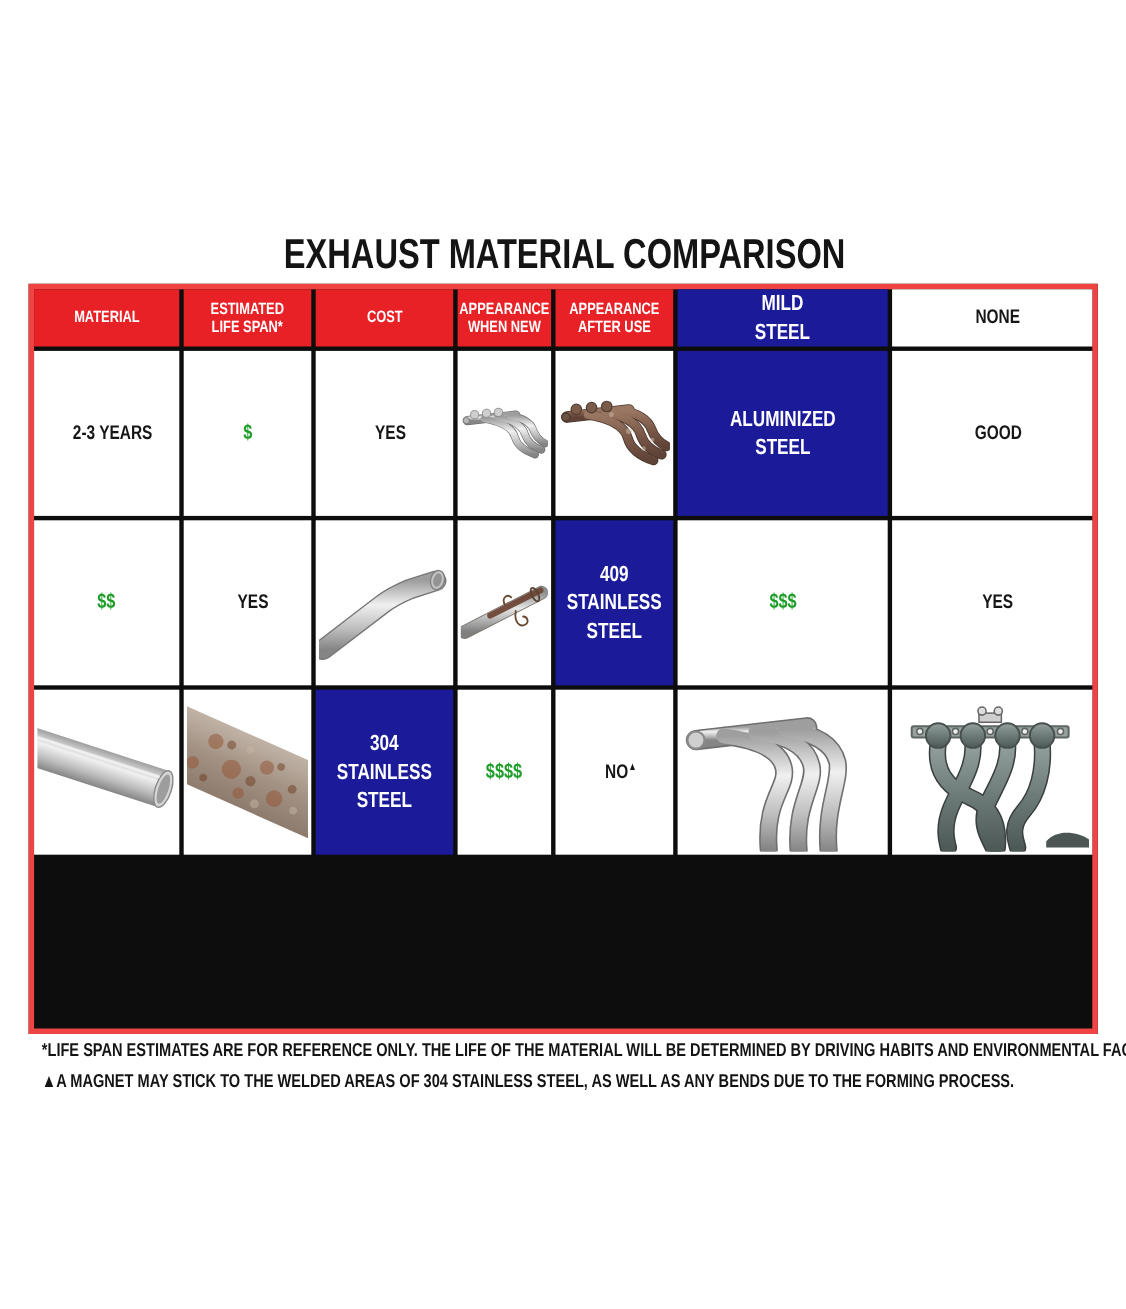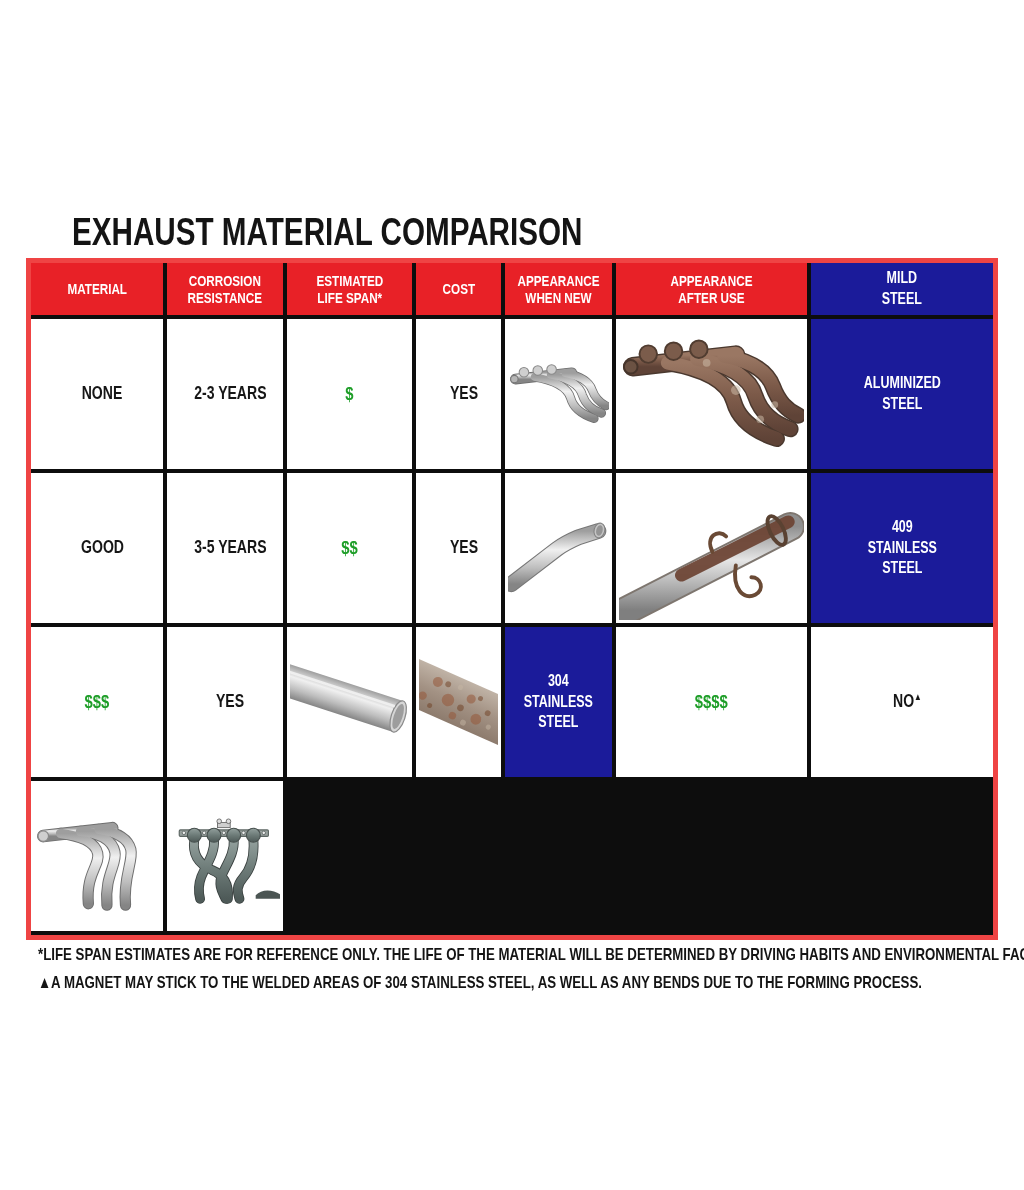--- a/index.html
+++ b/index.html
@@ -1,35 +1,35 @@
 <!DOCTYPE html>
 <html><head>
 <meta charset="utf-8">
 <title>Exhaust Material Comparison</title>
 <style>
   html,body{margin:0;padding:0;background:#ffffff;}
   body{width:1024px;height:1190px;font-family:"Liberation Sans",sans-serif;position:relative;overflow:hidden;}
   .page{position:absolute;inset:0;background:#ffffff;}
 
-  .title{position:absolute;top:211px;left:0;width:840px;text-align:left;margin:0;
+  .title{position:absolute;top:211px;left:0;width:840px;text-align:right;margin:0;
          font-size:38px;font-weight:bold;color:#141414;letter-spacing:0;}
   .title .cond{transform-origin:center;}
 
   .cond{display:inline-block;transform:scaleX(0.78);white-space:pre-line;}
 
   .comparison-table{position:absolute;left:26px;top:258px;width:962px;height:672px;
     display:grid;
     grid-template-columns:132px 116px 125px 85px 107px 191px 182px;
     grid-template-rows:52px 150px 150px 150px 150px;
     gap:4px;background:#0d0d0d;border:5px solid #ef4444;}
 
   .cell{background:#ffffff;display:flex;align-items:center;justify-content:center;
         text-align:center;overflow:hidden;}
   .cell.hdr{background:#e82127;color:#ffffff;font-weight:bold;font-size:15px;line-height:1.15;}
-  .cell.material{background:#1b1b9a;color:#ffffff;font-weight:bold;font-size:16px;line-height:1.3;}
+  .cell.material{background:#1b1b9a;color:#ffffff;font-weight:bold;font-size:20px;line-height:1.3;}
   .cell.value{color:#161616;font-weight:bold;font-size:18px;line-height:1.3;padding-left:11px;}
   .cell.cost{color:#1e9e28;font-weight:bold;font-size:19px;}
   .cell.photo{background:#ffffff;padding:3px;}
   .cell.photo svg{width:100%;height:100%;}
   sup.tri{font-size:10px;line-height:0;vertical-align:super;}
 
   .footnotes{position:absolute;left:38px;top:944px;width:980px;color:#141414;}
   .footnotes p{margin:0 0 5px 0;font-weight:bold;font-size:17px;line-height:1.35;white-space:nowrap;}
   .footnotes .cond{transform-origin:left center;white-space:nowrap;}
 </style>
@@ -70,24 +70,20 @@
 <div class="page">
 
   <h1 class="title"><span class="cond">EXHAUST MATERIAL COMPARISON</span></h1>
 
   <div class="comparison-table">
 
     <div class="cell hdr">
         <span class="cond">MATERIAL</span>
       </div>
     <div class="cell hdr">
-        <span class="cond">CORROSION
-RESISTANCE</span>
-      </div>
-    <div class="cell hdr">
         <span class="cond">ESTIMATED
 LIFE SPAN*</span>
       </div>
     <div class="cell hdr">
         <span class="cond">COST</span>
       </div>
     <div class="cell hdr">
         <span class="cond">APPEARANCE
 WHEN NEW</span>
       </div>
@@ -162,23 +158,20 @@
         <circle cx="12" cy="46" r="7" fill="#6b5243" stroke="#46352b" stroke-width="2"></circle>
       </svg>
     </div>
 
     <div class="cell material">
         <span class="cond">ALUMINIZED
 STEEL</span>
       </div>
     <div class="cell value">
         <span class="cond">GOOD</span>
-      </div>
-    <div class="cell value">
-        <span class="cond">3-5 YEARS</span>
       </div>
     <div class="cell cost">
         <span class="cond">$$</span>
       </div>
     <div class="cell value">
         <span class="cond"><span>YES</span><sup class="tri"></sup></span>
       </div>
     <div class="cell photo">
       <svg viewBox="0 0 190 148" preserveAspectRatio="xMidYMid meet" role="img" aria-label="new bent aluminized steel exhaust pipe">
         <path d="M6 142 L92 76 C104 67 118 60 132 54 L170 42" fill="none" stroke="#777" stroke-width="30" stroke-linecap="round" stroke-linejoin="round"></path>

